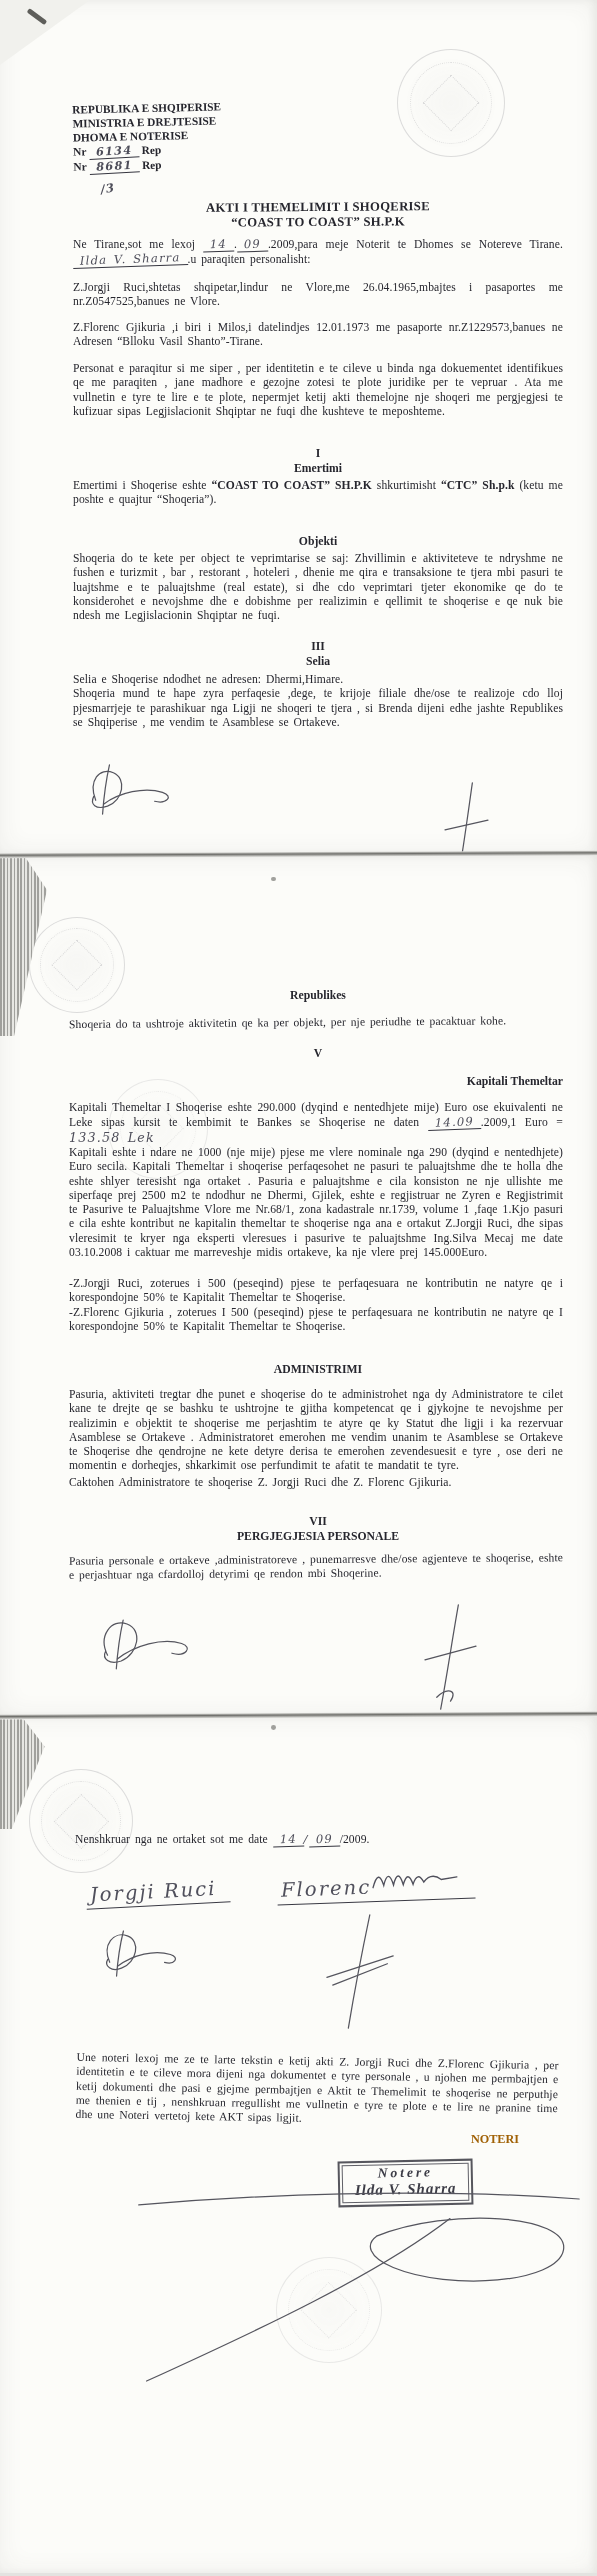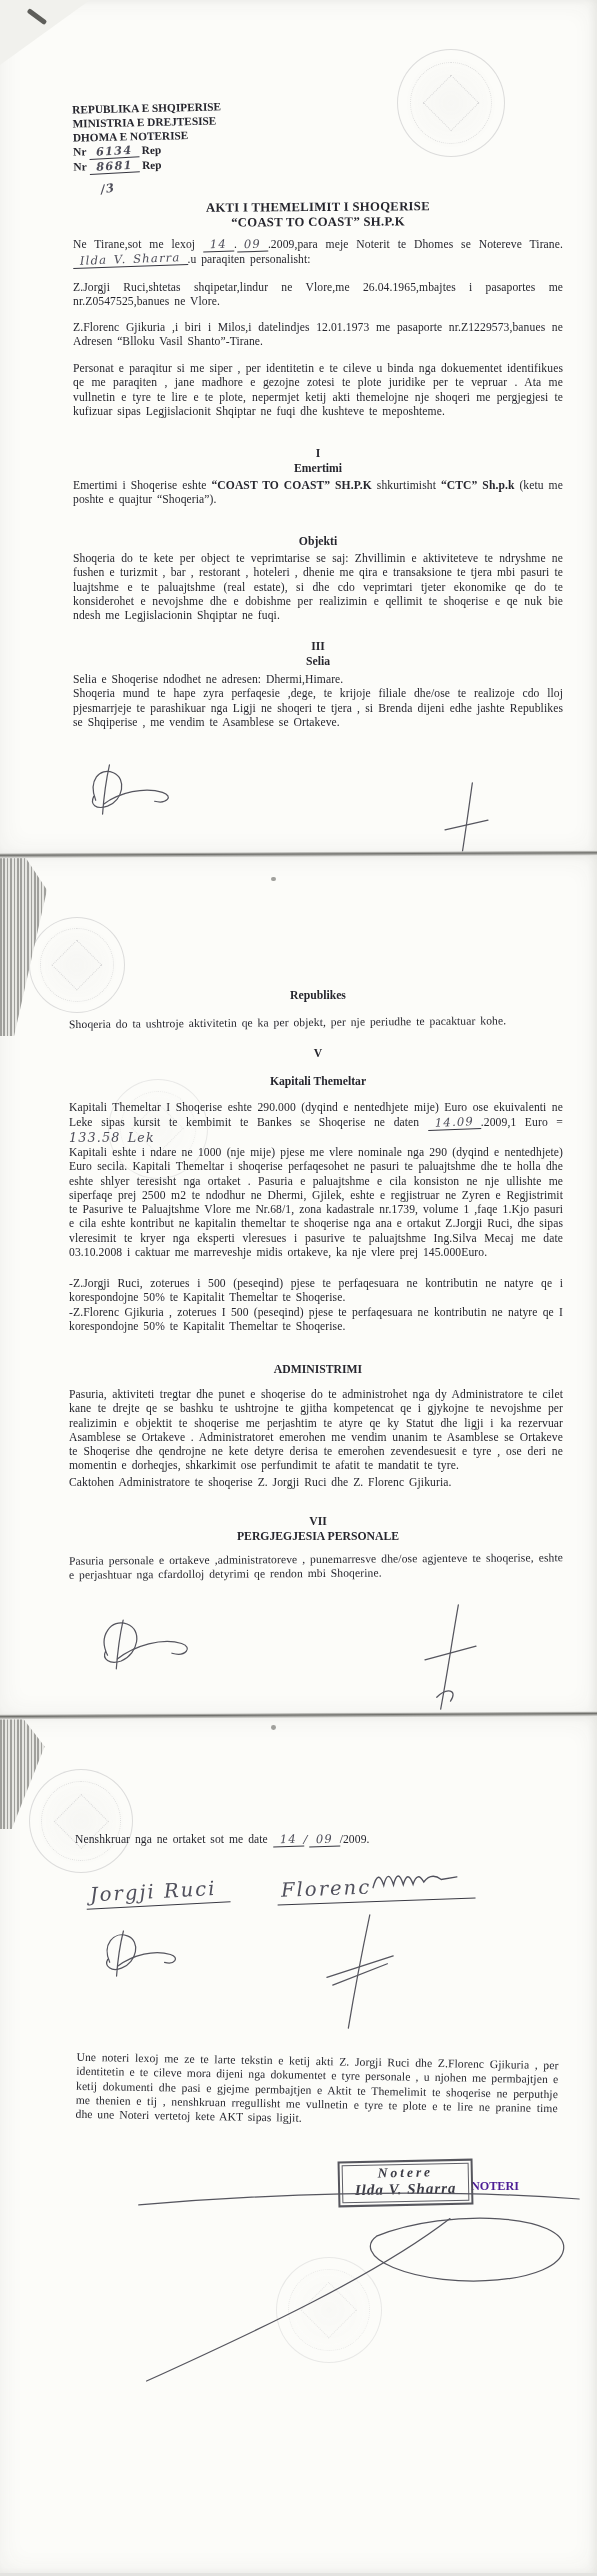--- a/index.html
+++ b/index.html
@@ -145,21 +145,21 @@
     </div>
     <div class="stamp round fainter" style="left:108px;top:223px;width:98px;height:98px;">
       <span class="ring"></span>
       <span class="core"></span>
     </div>
 
     <div class="htitle" style="top:133px;">Republikes</div>
     <p class="t" style="top:160px;left:69px;width:494px;transform:rotate(-.5deg);">Shoqeria do ta ushtroje aktivitetin qe ka per objekt, per nje periudhe te pacaktuar kohe.</p>
 
     <div class="hnum" style="top:191px;">V</div>
-    <div class="htitle" style="top:219px;">Kapitali Themeltar</div>
+    <div class="htitle" style="top:219px;text-align:right;">Kapitali Themeltar</div>
     <p class="t" style="top:245px;left:69px;width:494px;">
       <span>Kapitali Themeltar I Shoqerise eshte 290.000 (dyqind e nentedhjete mije) Euro ose ekuivalenti ne Leke sipas kursit te kembimit te Bankes se Shoqerise ne daten </span><span class="hw u">14.09</span><span>.2009,1 Euro = </span><span class="hw" style="font-size:12.7px;">133.58 Lek</span>
     </p>
     <p class="t" style="top:290px;left:69px;width:494px;">Kapitali eshte i ndare ne 1000 (nje mije) pjese me vlere nominale nga 290 (dyqind e nentedhjete) Euro secila. Kapitali Themeltar i shoqerise perfaqesohet ne pasuri te paluajtshme dhe te holla dhe eshte shlyer teresisht nga ortaket . Pasuria e paluajtshme e cila konsiston ne nje ullishte me siperfaqe prej 2500 m2 te ndodhur ne Dhermi, Gjilek, eshte e regjistruar ne Zyren e Regjistrimit te Pasurive te Paluajtshme Vlore me Nr.68/1, zona kadastrale nr.1739, volume 1 ,faqe 1.Kjo pasuri e cila eshte kontribut ne kapitalin themeltar te shoqerise nga ana e ortakut Z.Jorgji Ruci, dhe sipas vleresimit te kryer nga eksperti vleresues i pasurive te paluajtshme Ing.Silva Mecaj me date 03.10.2008 i caktuar me marreveshje midis ortakeve, ka nje vlere prej 145.000Euro.</p>
     <p class="t" style="top:421px;left:69px;width:494px;">-Z.Jorgji Ruci, zoterues i 500 (peseqind) pjese te perfaqesuara ne kontributin ne natyre qe i korespondojne 50% te Kapitalit Themeltar te Shoqerise.</p>
     <p class="t" style="top:450px;left:69px;width:494px;">-Z.Florenc Gjikuria , zoterues I 500 (peseqind) pjese te perfaqesuara ne kontributin ne natyre qe I korespondojne 50% te Kapitalit Themeltar te Shoqerise.</p>
 
     <div class="htitle" style="top:507px;">ADMINISTRIMI</div>
     <p class="t" style="top:532px;left:69px;width:494px;">Pasuria, aktiviteti tregtar dhe punet e shoqerise do te administrohet nga dy Administratore te cilet kane te drejte qe se bashku te ushtrojne te gjitha kompetencat qe i gjykojne te nevojshme per realizimin e objektit te shoqerise me perjashtim te atyre qe ky Statut dhe ligji i ka rezervuar Asamblese se Ortakeve . Administratoret emerohen me vendim unanim te Asamblese se Ortakeve te Shoqerise dhe qendrojne ne kete detyre derisa te emerohen zevendesuesit e tyre , ose deri ne momentin e dorheqjes, shkarkimit ose perfundimit te afatit te mandatit te tyre.</p>
     <p class="t" style="top:620px;left:69px;width:494px;">Caktohen Administratore te shoqerise Z. Jorgji Ruci dhe Z. Florenc Gjikuria.</p>
@@ -207,21 +207,21 @@
       <path d="M22,42 C38,30 60,25 76,30 C86,33 80,41 70,38"></path>
     </svg>
     <svg class="sig" style="left:323px;top:196px;width:78px;height:117px;" viewBox="0 0 80 120">
       <path d="M48,2 C40,40 32,82 26,118"></path>
       <path d="M4,66 L72,44"></path>
       <path d="M10,74 L66,52"></path>
     </svg>
 
     <p class="t" style="top:338px;left:76px;width:482px;transform:rotate(1deg);">Une noteri lexoj me ze te larte tekstin e ketij akti  Z. Jorgji Ruci dhe Z.Florenc Gjikuria , per identitetin e te cileve mora dijeni nga dokumentet e tyre personale , u njohen me permbajtjen e ketij dokumenti dhe pasi e gjejme permbajtjen e Aktit te Themelimit te shoqerise ne perputhje me thenien e tij , nenshkruan  rregullisht me vullnetin e tyre te plote e te lire ne pranine time dhe une Noteri vertetoj kete AKT sipas ligjit.</p>
 
-    <div style="position:absolute;left:392px;top:415px;width:127px;text-align:right;font-weight:bold;font-size:12.2px;color:#4c1d95;margin-top:47px;">NOTERI</div>
+    <div style="position:absolute;left:392px;top:415px;width:127px;text-align:right;font-weight:bold;font-size:12.2px;color:#a16207;">NOTERI</div>
 
     <div class="stamp rect" style="left:338px;top:443px;">
       <div class="inner">
         <div class="l1">Notere</div>
         <div class="l2">Ilda V. Sharra</div>
       </div>
     </div>
 
     <div class="stamp round fainter" style="left:276px;top:540px;width:104px;height:104px;">
       <span class="ring"></span>

